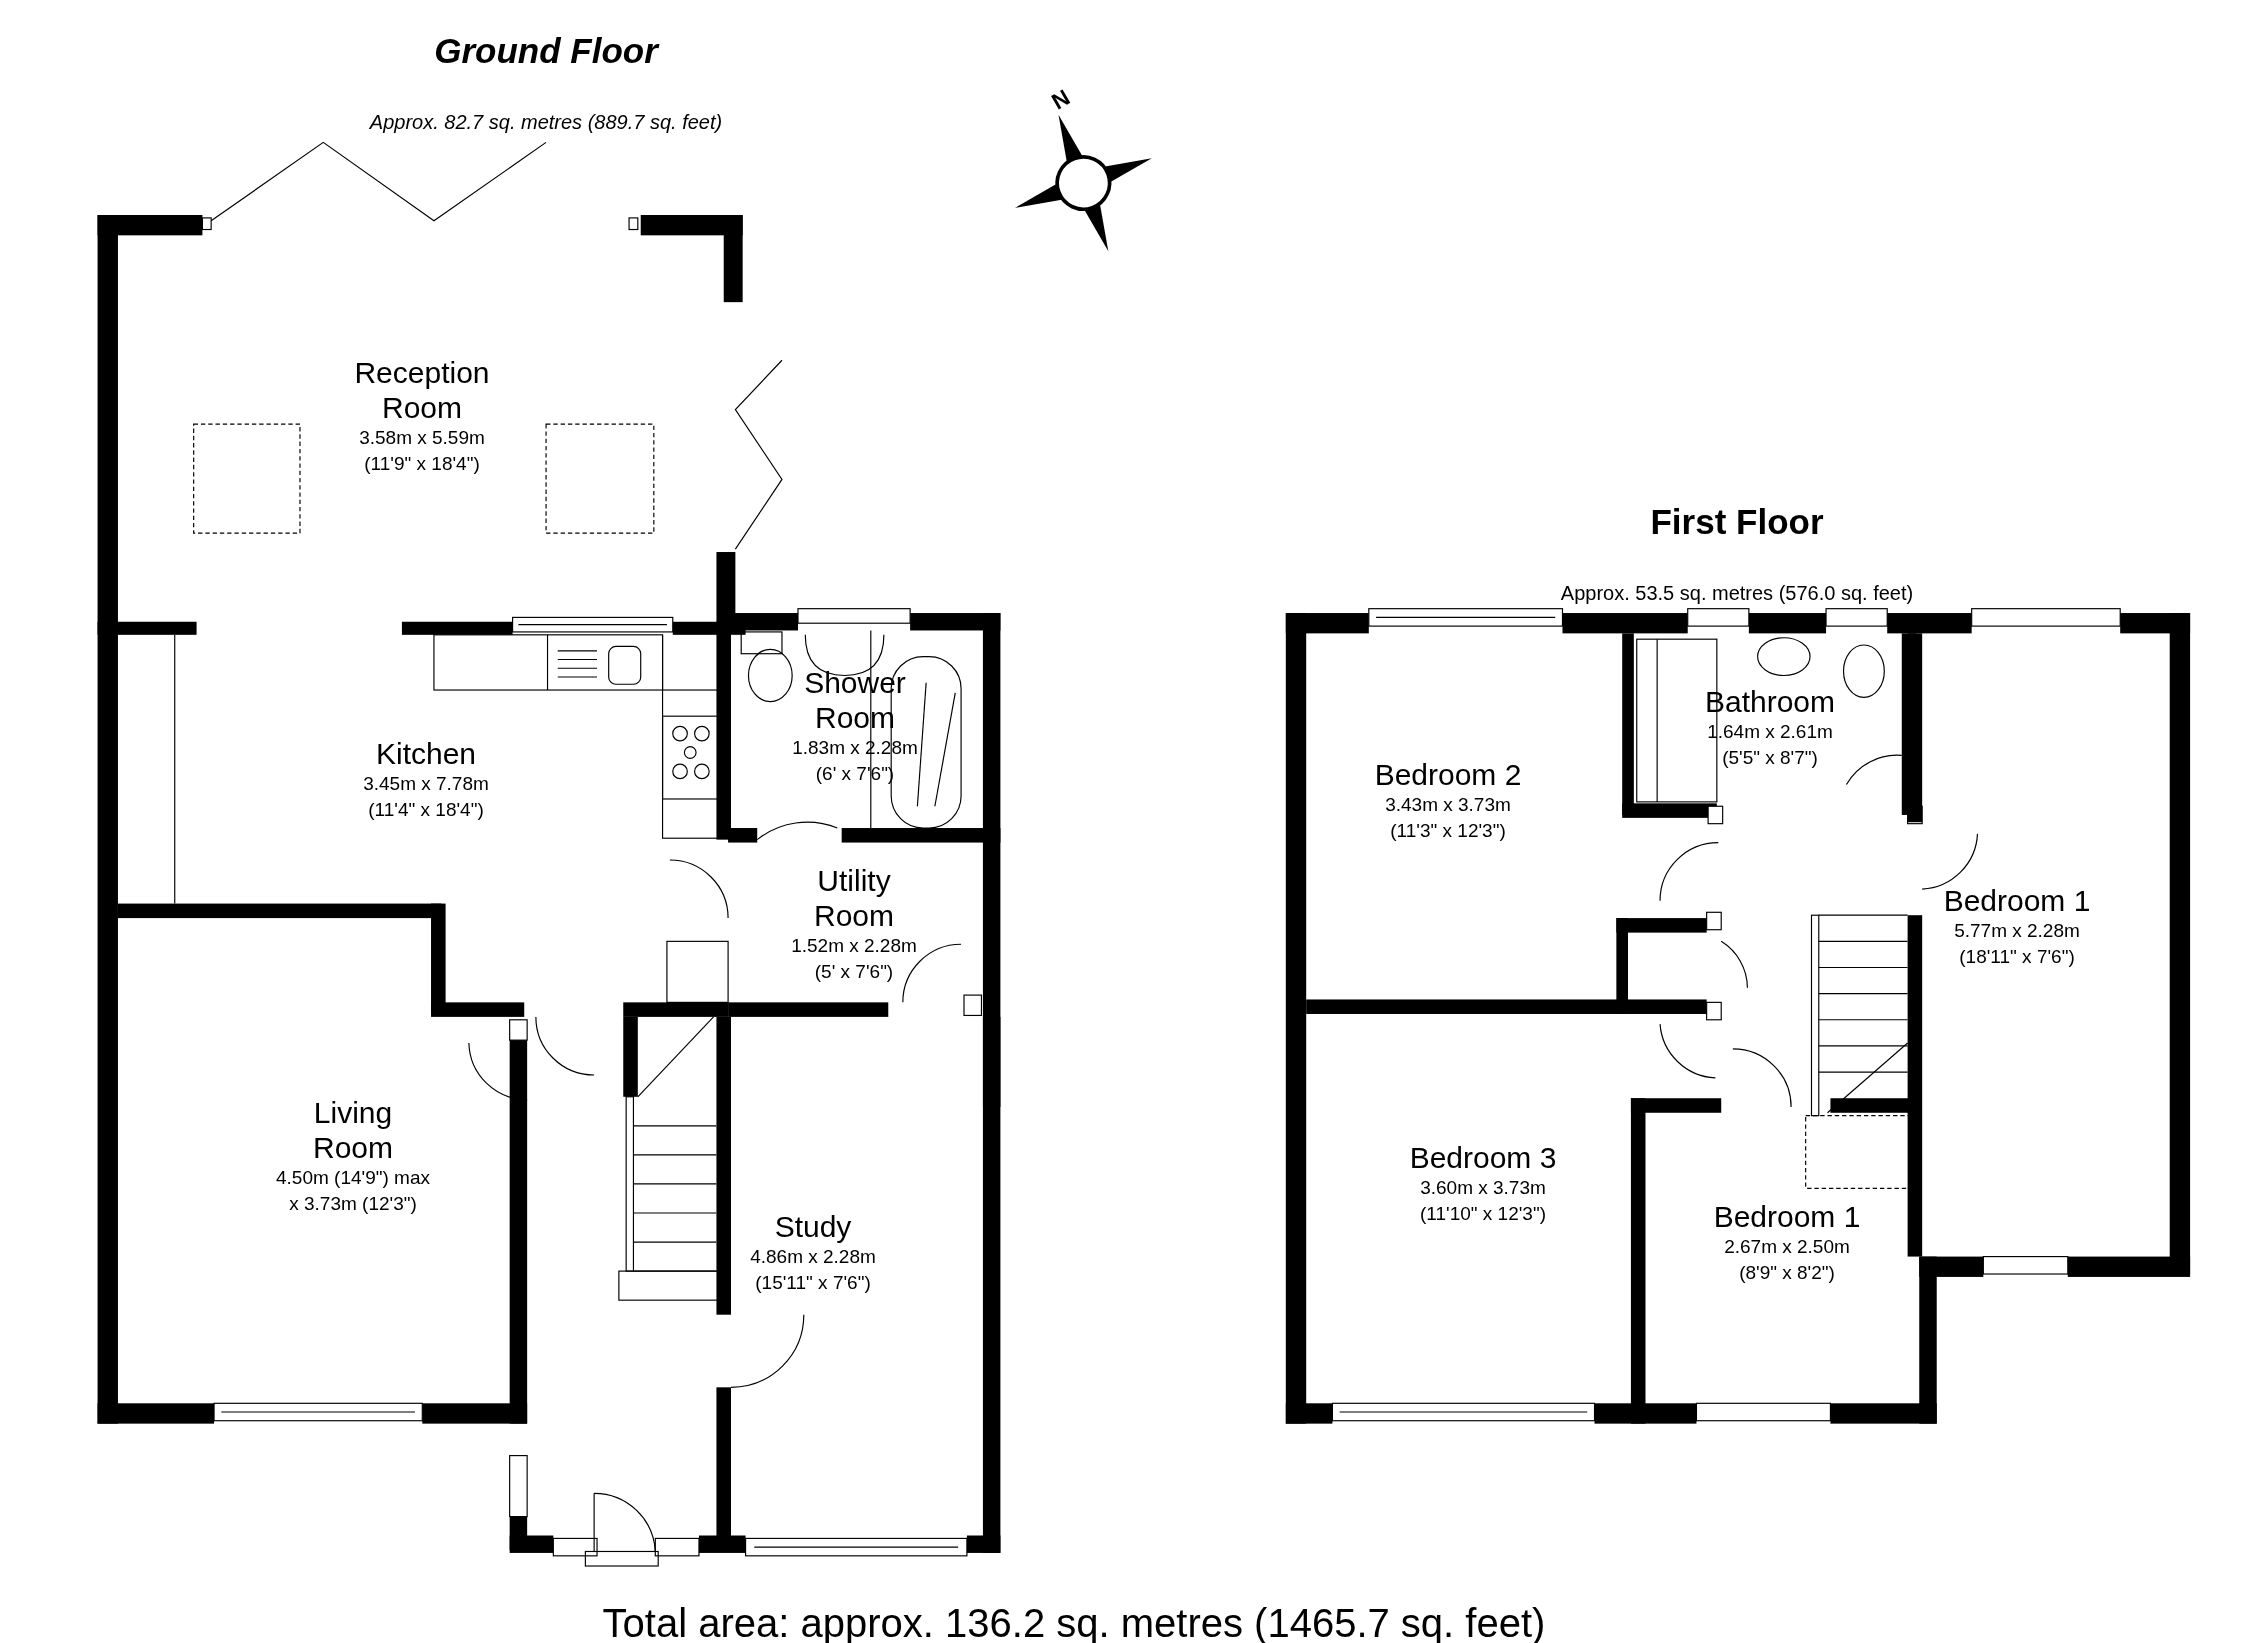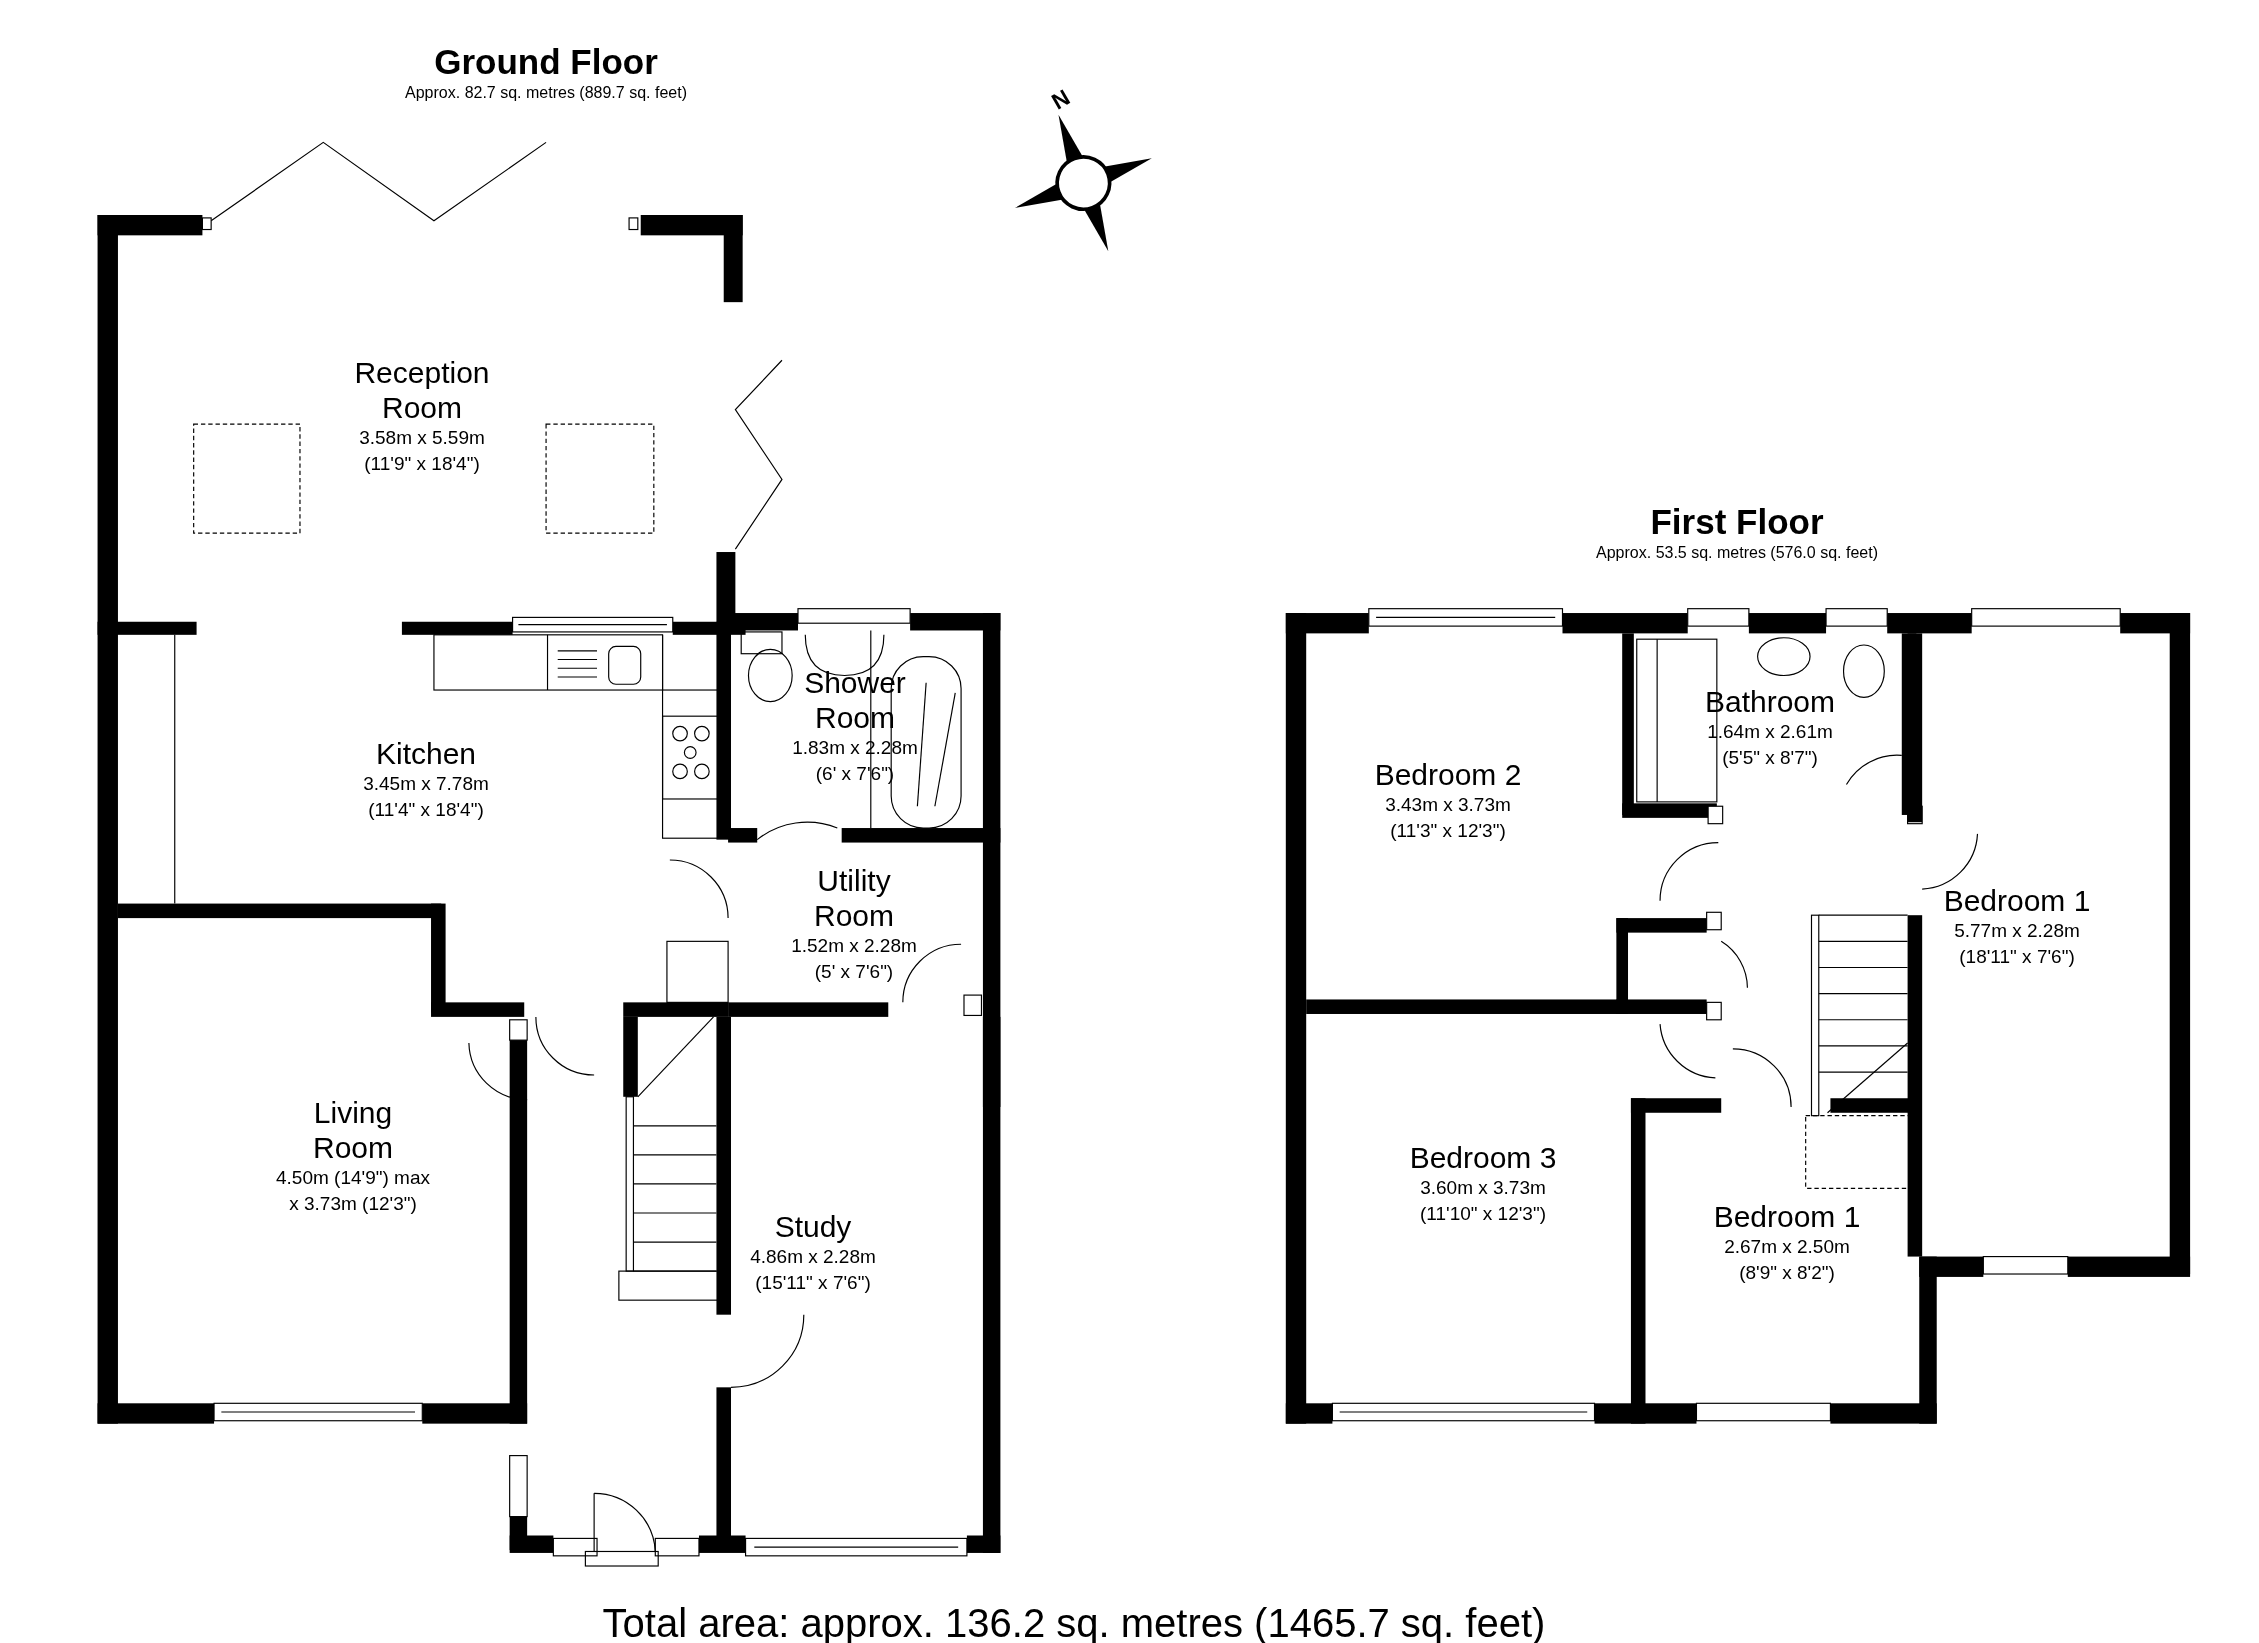--- a/index.html
+++ b/index.html
@@ -8,21 +8,21 @@
   #plan { position: absolute; left: 0; top: 0; width: 2260px; height: 1643px; }
   .wall { fill: #000; }
   .thin { fill: none; stroke: #000; stroke-width: 0.8; }
   .thin-w { fill: #fff; stroke: #000; stroke-width: 0.8; }
   .dash { fill: none; stroke: #000; stroke-width: 0.8; stroke-dasharray: 3 2; }
   .label { position: absolute; text-align: center; line-height: 1.0; white-space: nowrap;
            transform: translateX(-50%); }
   .room-name { font-weight: normal; font-size: 30px; display: block; line-height: 35px; }
   .room-dim { font-size: 19px; display: block; line-height: 26px; }
   .floor-title { font-weight: bold; font-size: 35px; display: block; line-height: 40px; }
-  .floor-area { font-size: 16px; display: block; line-height: 22.6px; }
+  .floor-area { font-size: 20px; display: block; line-height: 22.6px; margin-top: 40px; }
   .total { position: absolute; left: 1074px; top: 1601px; transform: translateX(-50%);
            font-size: 40px; white-space: nowrap; }
   .compass-n { position: absolute; left: 1053px; top: 87px; font-weight: bold; font-size: 22.6px;
                transform: rotate(-30deg); }
 </style>
 </head>
 <body>
 
 <svg id="plan" viewBox="0 0 1552 1131" preserveAspectRatio="none" xmlns="http://www.w3.org/2000/svg">
 
@@ -229,21 +229,21 @@
       <line class="thin" x1="1249" y1="666" x2="1310" y2="666"></line>
       <line class="thin" x1="1249" y1="684" x2="1310" y2="684"></line>
       <line class="thin" x1="1249" y1="702" x2="1310" y2="702"></line>
       <line class="thin" x1="1249" y1="720" x2="1310" y2="720"></line>
       <line class="thin" x1="1249" y1="738" x2="1310" y2="738"></line>
       <line class="thin" x1="1255" y1="766" x2="1310" y2="718"></line>
     </g>
   </g>
 </svg>
 
-<div class="label" style="left:546px; top:42px;">
+<div class="label" style="left:546px; top:31px;font-style:italic;">
   <span class="floor-title">Ground Floor</span>
   <span class="floor-area">Approx. 82.7 sq. metres (889.7 sq. feet)</span>
 </div>
 
 <div class="label" style="left:1737px; top:502px;">
   <span class="floor-title">First Floor</span>
   <span class="floor-area">Approx. 53.5 sq. metres (576.0 sq. feet)</span>
 </div>
 
 <div class="compass-n">N</div>

